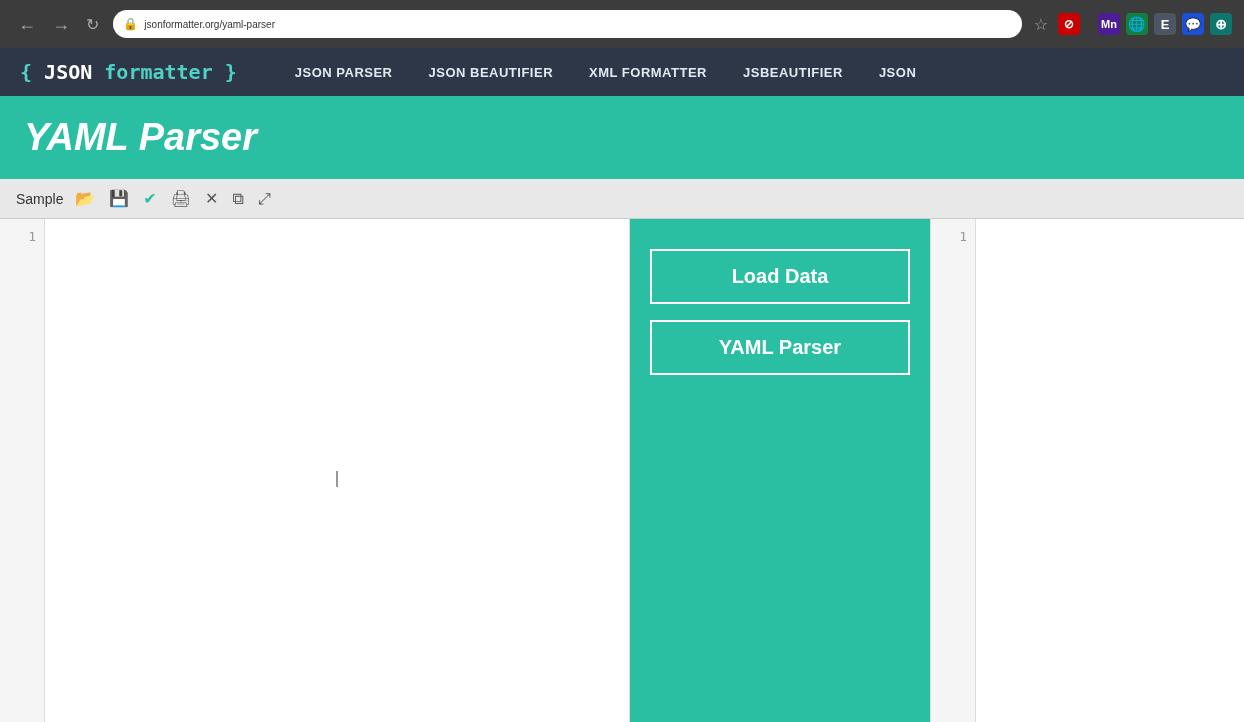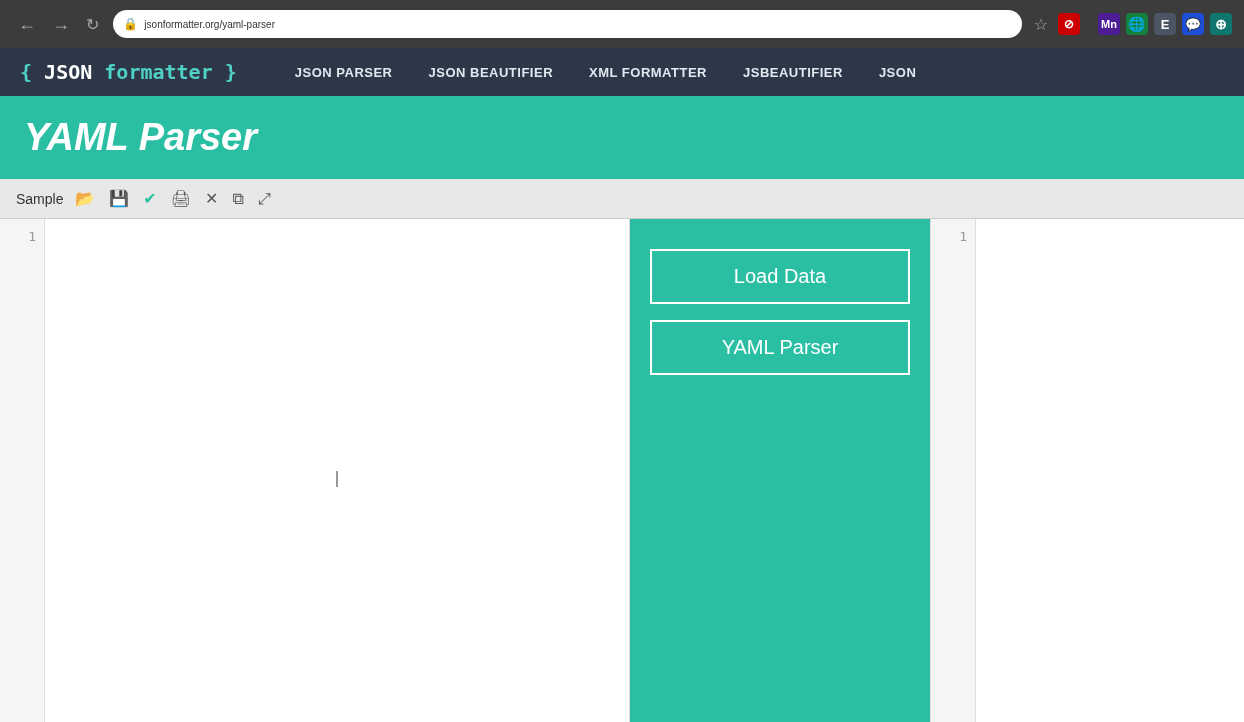--- a/index.html
+++ b/index.html
@@ -202,21 +202,21 @@
       padding: 30px 20px;
       gap: 16px;
     }
     .panel-btn {
       width: 260px;
       padding: 14px 20px;
       background: #2abfa3;
       border: 2px solid #fff;
       color: #fff;
       font-size: 20px;
-      font-weight: 400;
+      font-weight: 700;
       cursor: pointer;
       text-align: center;
       border-radius: 0;
       transition: background 0.2s;
     }
 
     
     .output-area {
       display: flex;
       flex: 1;

